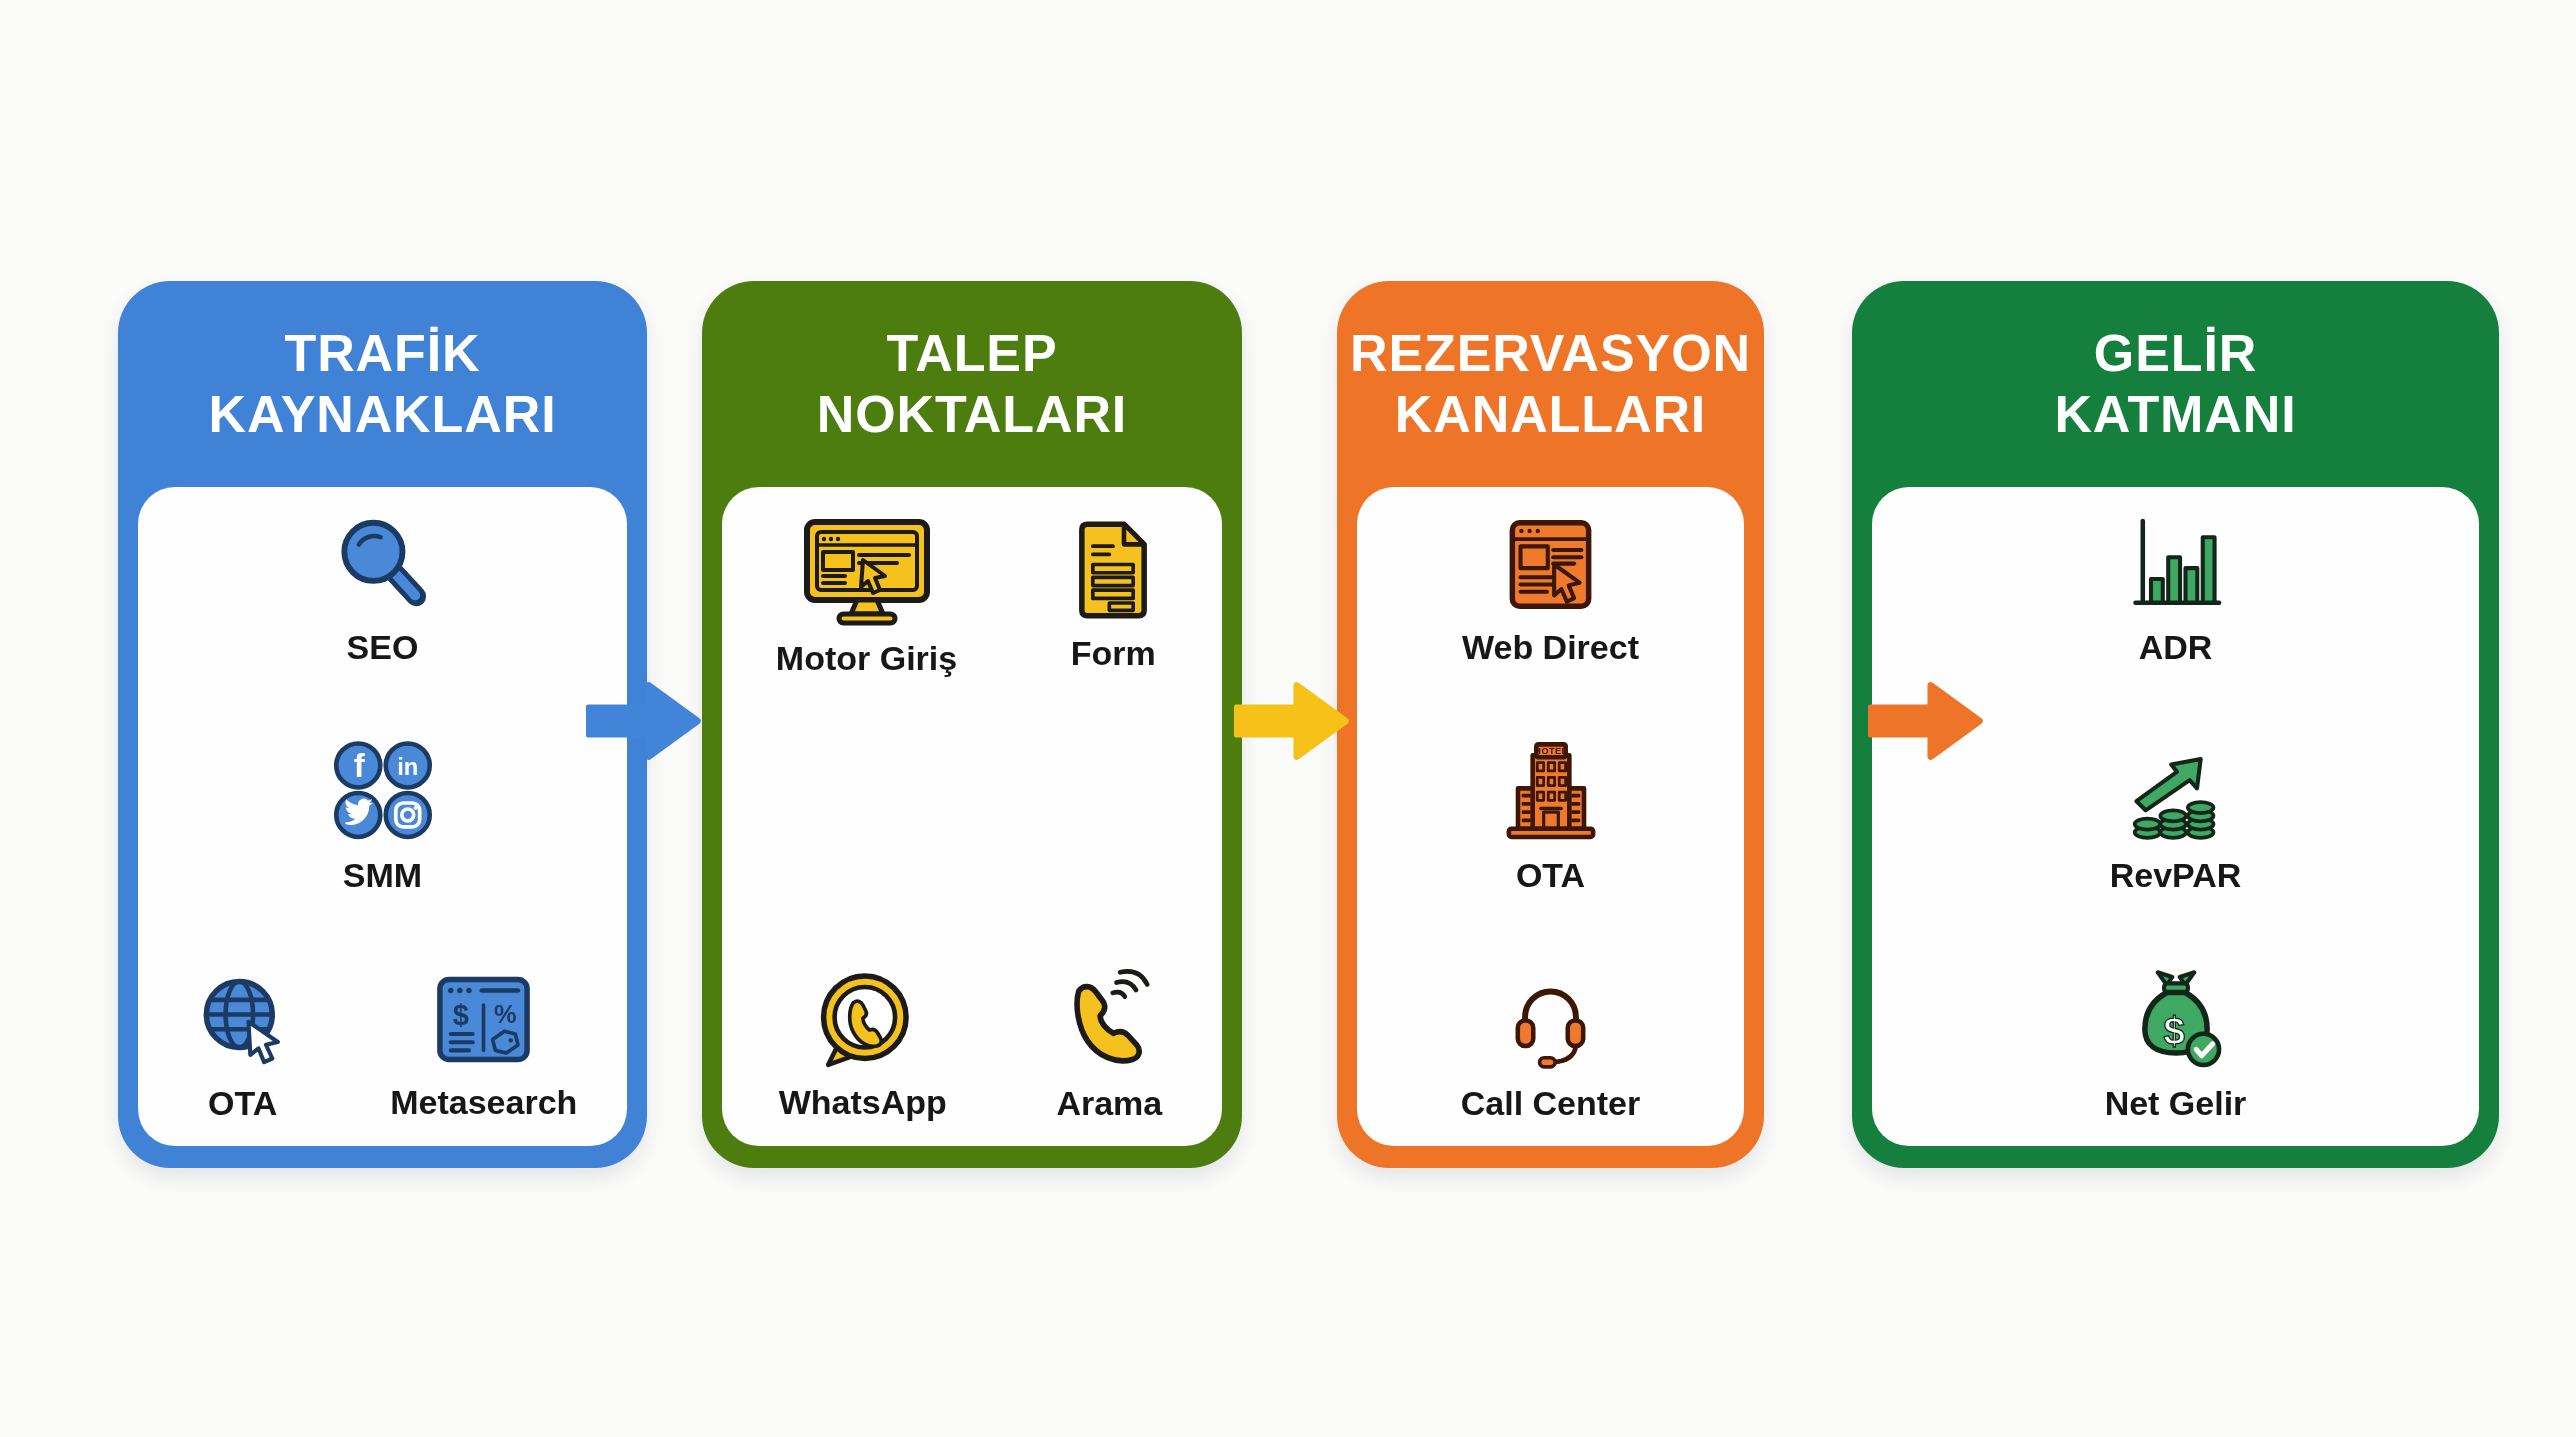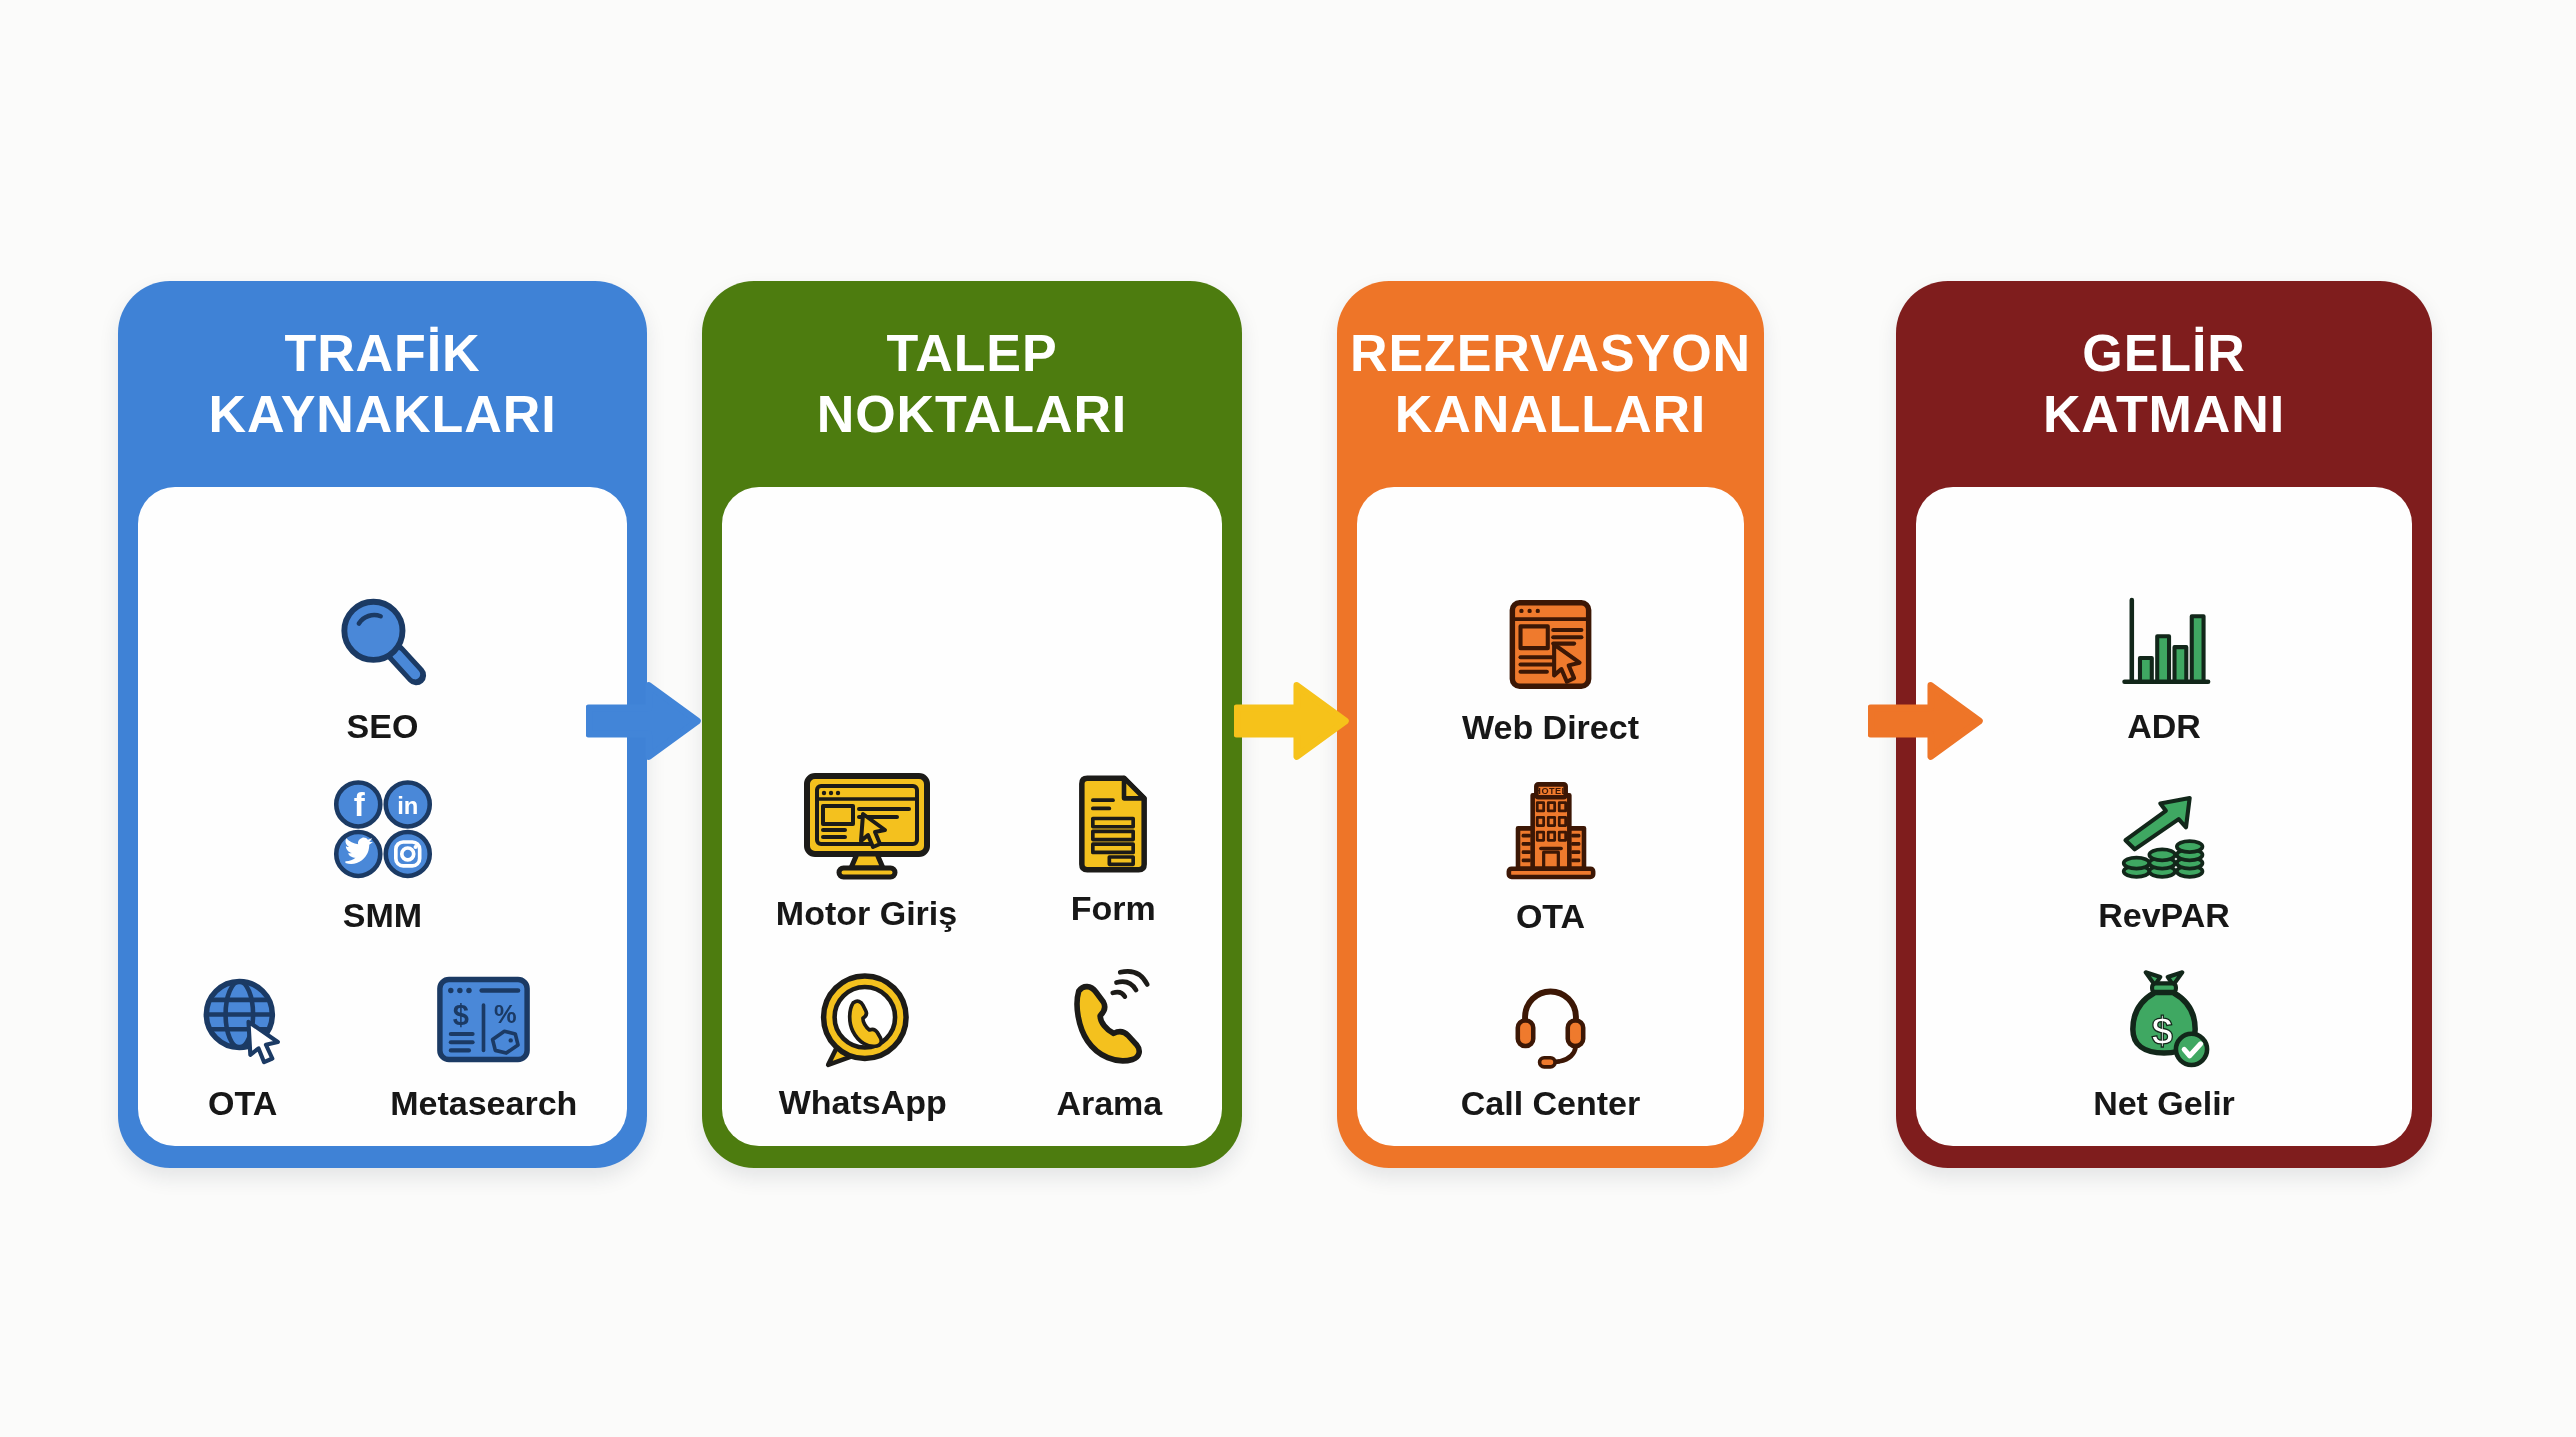--- a/index.html
+++ b/index.html
@@ -13,32 +13,32 @@
 
   
   .stage{
     position:absolute;top:281px;height:887px;
     border-radius:52px;
     box-shadow:0 9.4px 20.6px rgba(30,40,60,.10);
   }
   .stage-1{left:78px;  width:529px; background:#3f82d6;margin-left:40px; --c:#4a88d8; --o:#1b3a64;}
   .stage-2{left:702px; width:540px; background:#4d7c0f; --c:#f4c11e; --o:#1c1b18;}
   .stage-3{left:1337px;width:427px; background:#ee7528; --c:#ef7a2d; --o:#3c1705;}
-  .stage-4{left:1896px;width:536px; background:#7f1d1d; --c:#3fa862; --o:#12271a;}
+  .stage-4{left:1852px;width:647px; background:#15803d; --c:#3fa862; --o:#12271a;}
 
   .stage-header{
     position:absolute;top:0;left:0;right:0;height:206px;
     display:flex;flex-direction:column;justify-content:center;align-items:center;
     color:#fff;font-weight:700;font-size:52px;line-height:1.18;
     letter-spacing:0.9px;text-align:center;
   }
   .stage-panel{
     position:absolute;left:19.7px;right:19.7px;top:206px;bottom:22.5px;
     background:#fefefe;border-radius:37px;
-    display:flex;flex-direction:column;justify-content:flex-end;
+    display:flex;flex-direction:column;justify-content:space-between;
     padding:7.5px 3.7px;box-sizing:border-box;
   }
   .row{display:flex;justify-content:space-around;align-items:center;}
   .figure{display:flex;flex-direction:column;align-items:center;gap:9.4px;}
   .figure .label{
     font-size:34px;font-weight:700;color:#171717;white-space:nowrap;
   }
   .icon svg{display:block;}
 
   

